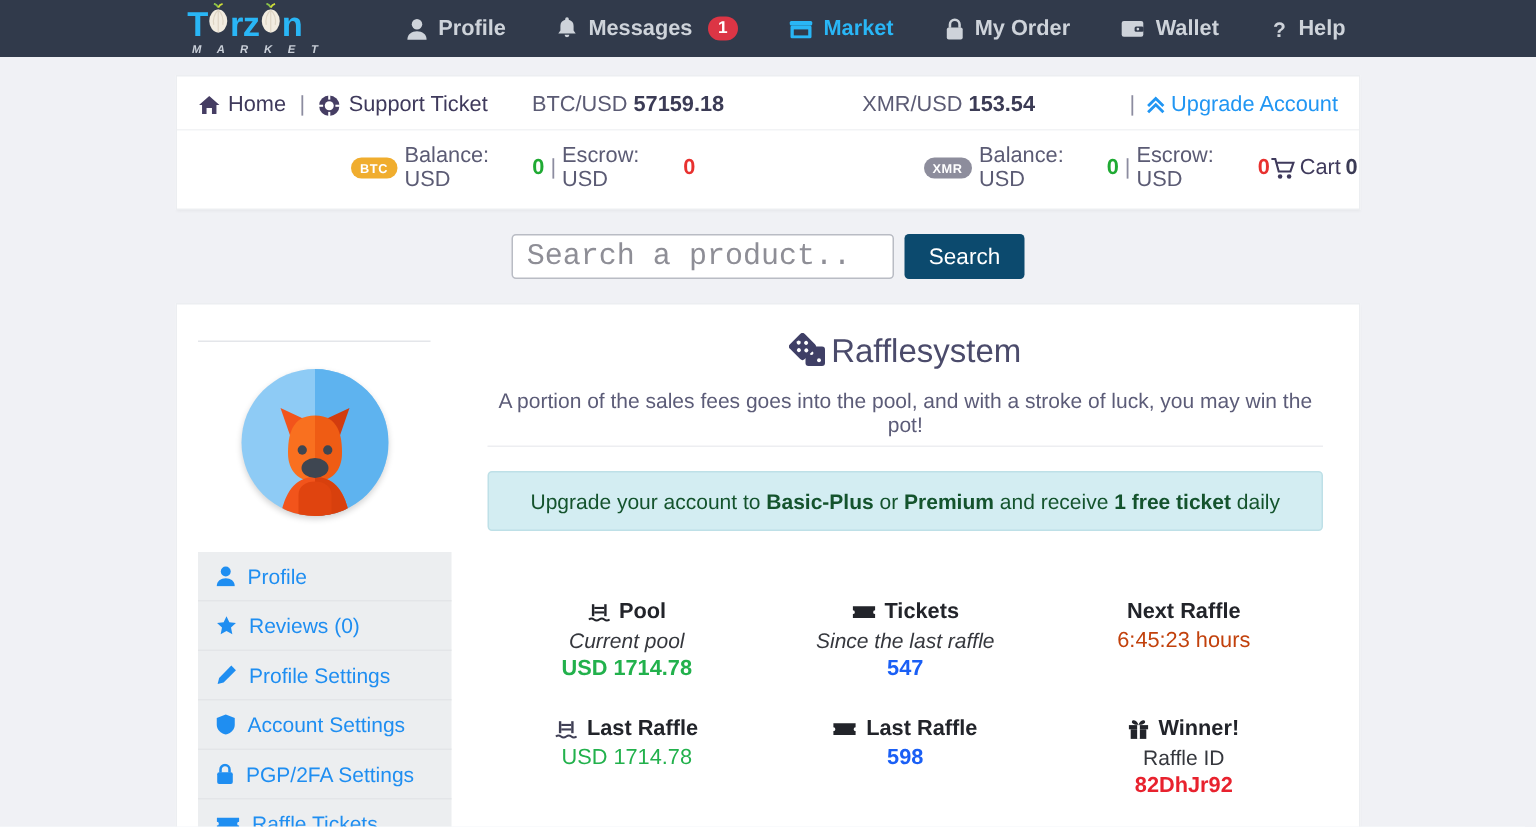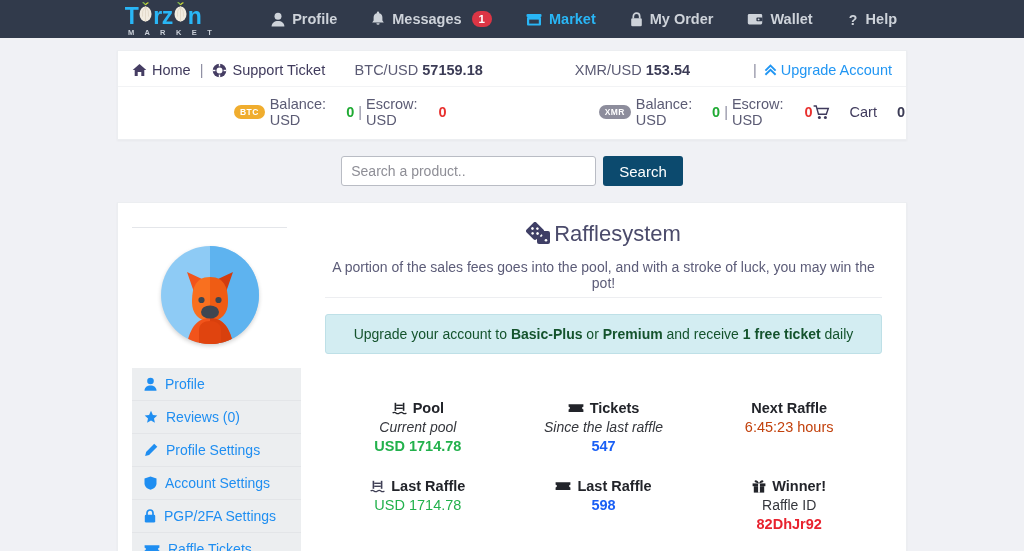--- a/index.html
+++ b/index.html
@@ -29,21 +29,21 @@
     display: flex; flex-direction: column; align-items: center;
     margin-right: 38px; line-height: 1;
   }
   .brand-top {
     font-size: 23px; font-weight: bold; letter-spacing: -0.5px;
     color: #29b6f6; display: flex; align-items: baseline;
   }
   .brand-top .bulb { position: relative; display: inline-block; width: 15px; }
   .brand-sub {
     font-size: 7.5px; letter-spacing: 4.2px; color: #c9cfd8;
-    margin-top: 1px; margin-left: 18px; font-weight: bold;
+    margin-top: 1px; margin-left: 18px; font-weight: bold; font-style: italic;
   }
   .nav-item {
     display: flex; align-items: center; gap: 7px;
     color: #ced3da; font-size: 14.5px; font-weight: bold;
     padding: 0 17px; text-decoration: none; cursor: pointer;
     white-space: nowrap;
   }
   .nav-item.active { color: #29b6f6; }
   .nav-ico { display: inline-flex; align-items: center; }
   .badge-pill {
@@ -84,30 +84,30 @@
     border-radius: 8px; padding: 2px 6px 2px 6px; letter-spacing: .4px;
     vertical-align: middle; margin-right: 5px;
   }
   .coin-btc { background: #f0ad2e; }
   .coin-xmr { background: #8d8d9c; }
   .bal-group { color: #5b5b74; display: flex; align-items: center; }
   .g0 { color: #1faa33; font-weight: bold; }
   .r0 { color: #e8312f; font-weight: bold; }
   .bal-left { margin-left: 102px; }
   .bal-right { margin-left: 152px; }
-  .cart { margin-left: auto; display: flex; align-items: center; gap: 20px; color: #3f3a5c; cursor: pointer; }
+  .cart { margin-left: auto; display: flex; align-items: center; gap: 3px; color: #3f3a5c; cursor: pointer; }
   .cart b { color: #3b3b55; }
 
   
   .searchbar { display: flex; justify-content: center; margin-top: 16px; }
   .search-input {
     width: 255px; height: 30px;
     border: 1px solid #b9bcc4; border-radius: 3px;
-    padding: 4px 9px; font-size: 14px; color: #555;
-    font-family: Liberation Sans, sans-serif; outline: none;
+    padding: 4px 9px; font-size: 20px; color: #555;
+    font-family: Liberation Mono, monospace; outline: none;
     background: #fff;
   }
   .search-input::placeholder { color: #8e8e96; }
   .search-btn {
     height: 30px; margin-left: 7px; border: none; border-radius: 3px;
     background: #0c4a6e; color: #fff; font-size: 15px;
     padding: 0 16px; cursor: pointer;
     font-family: "Liberation Sans", sans-serif;
   }
 

